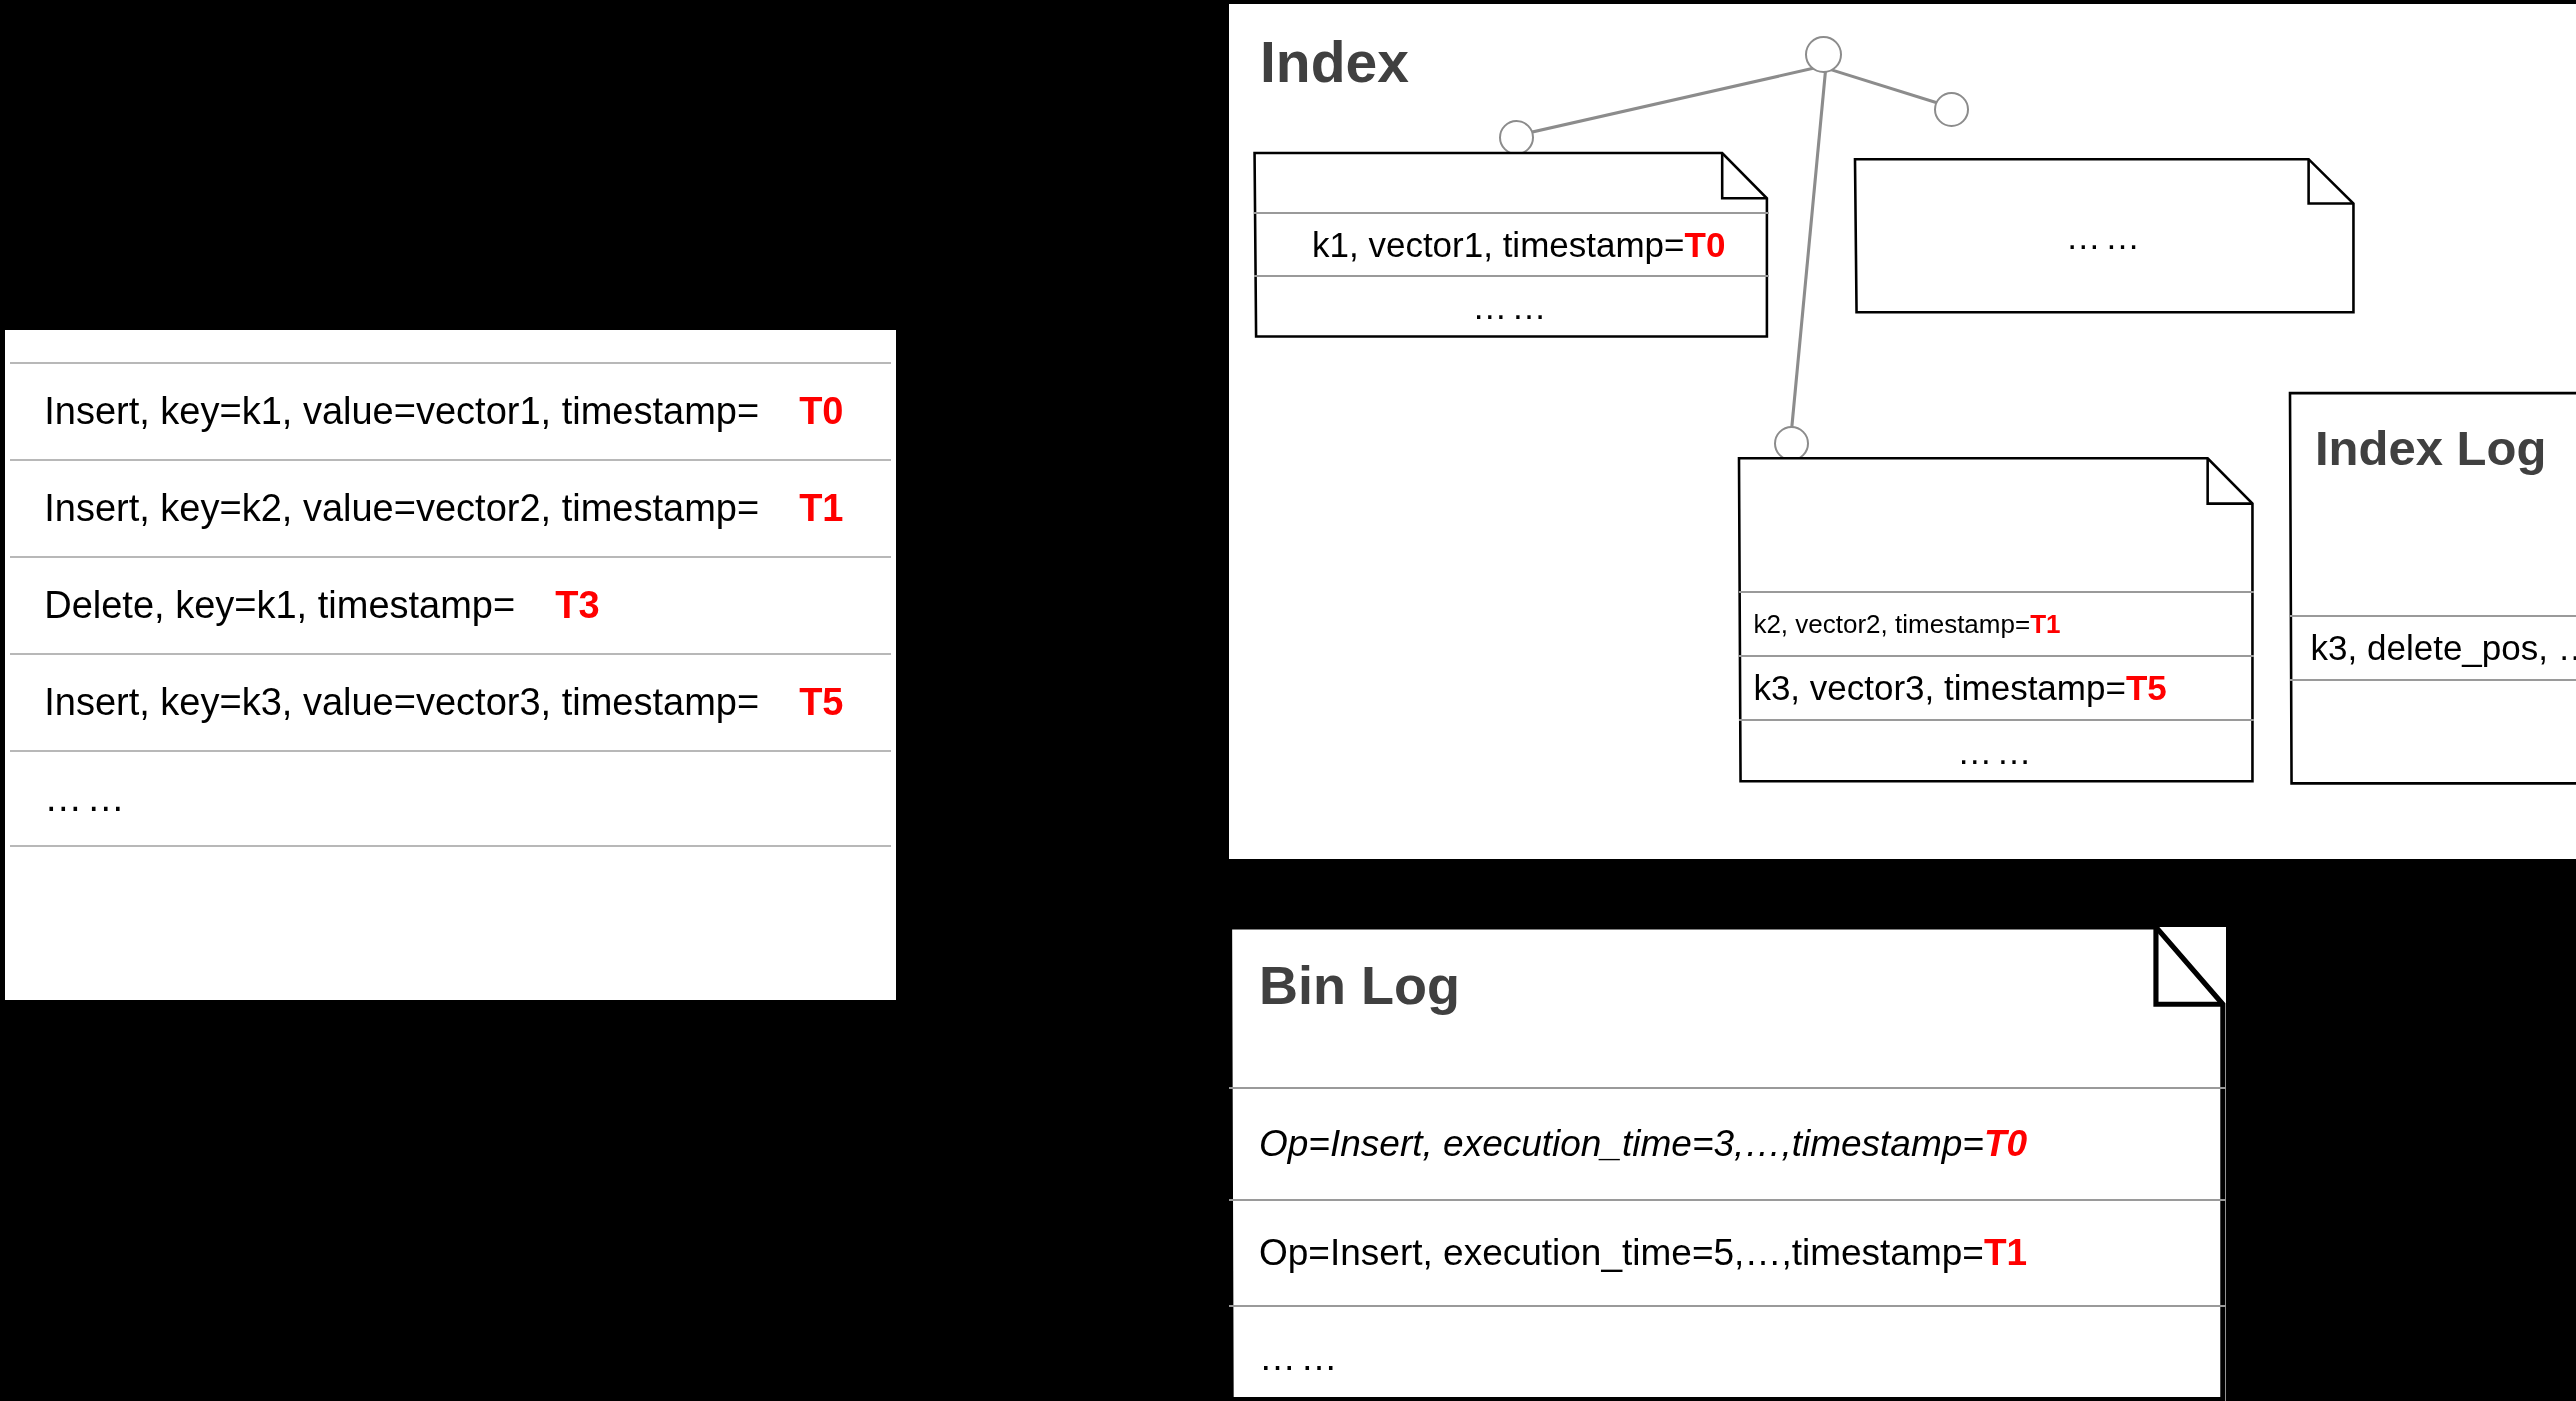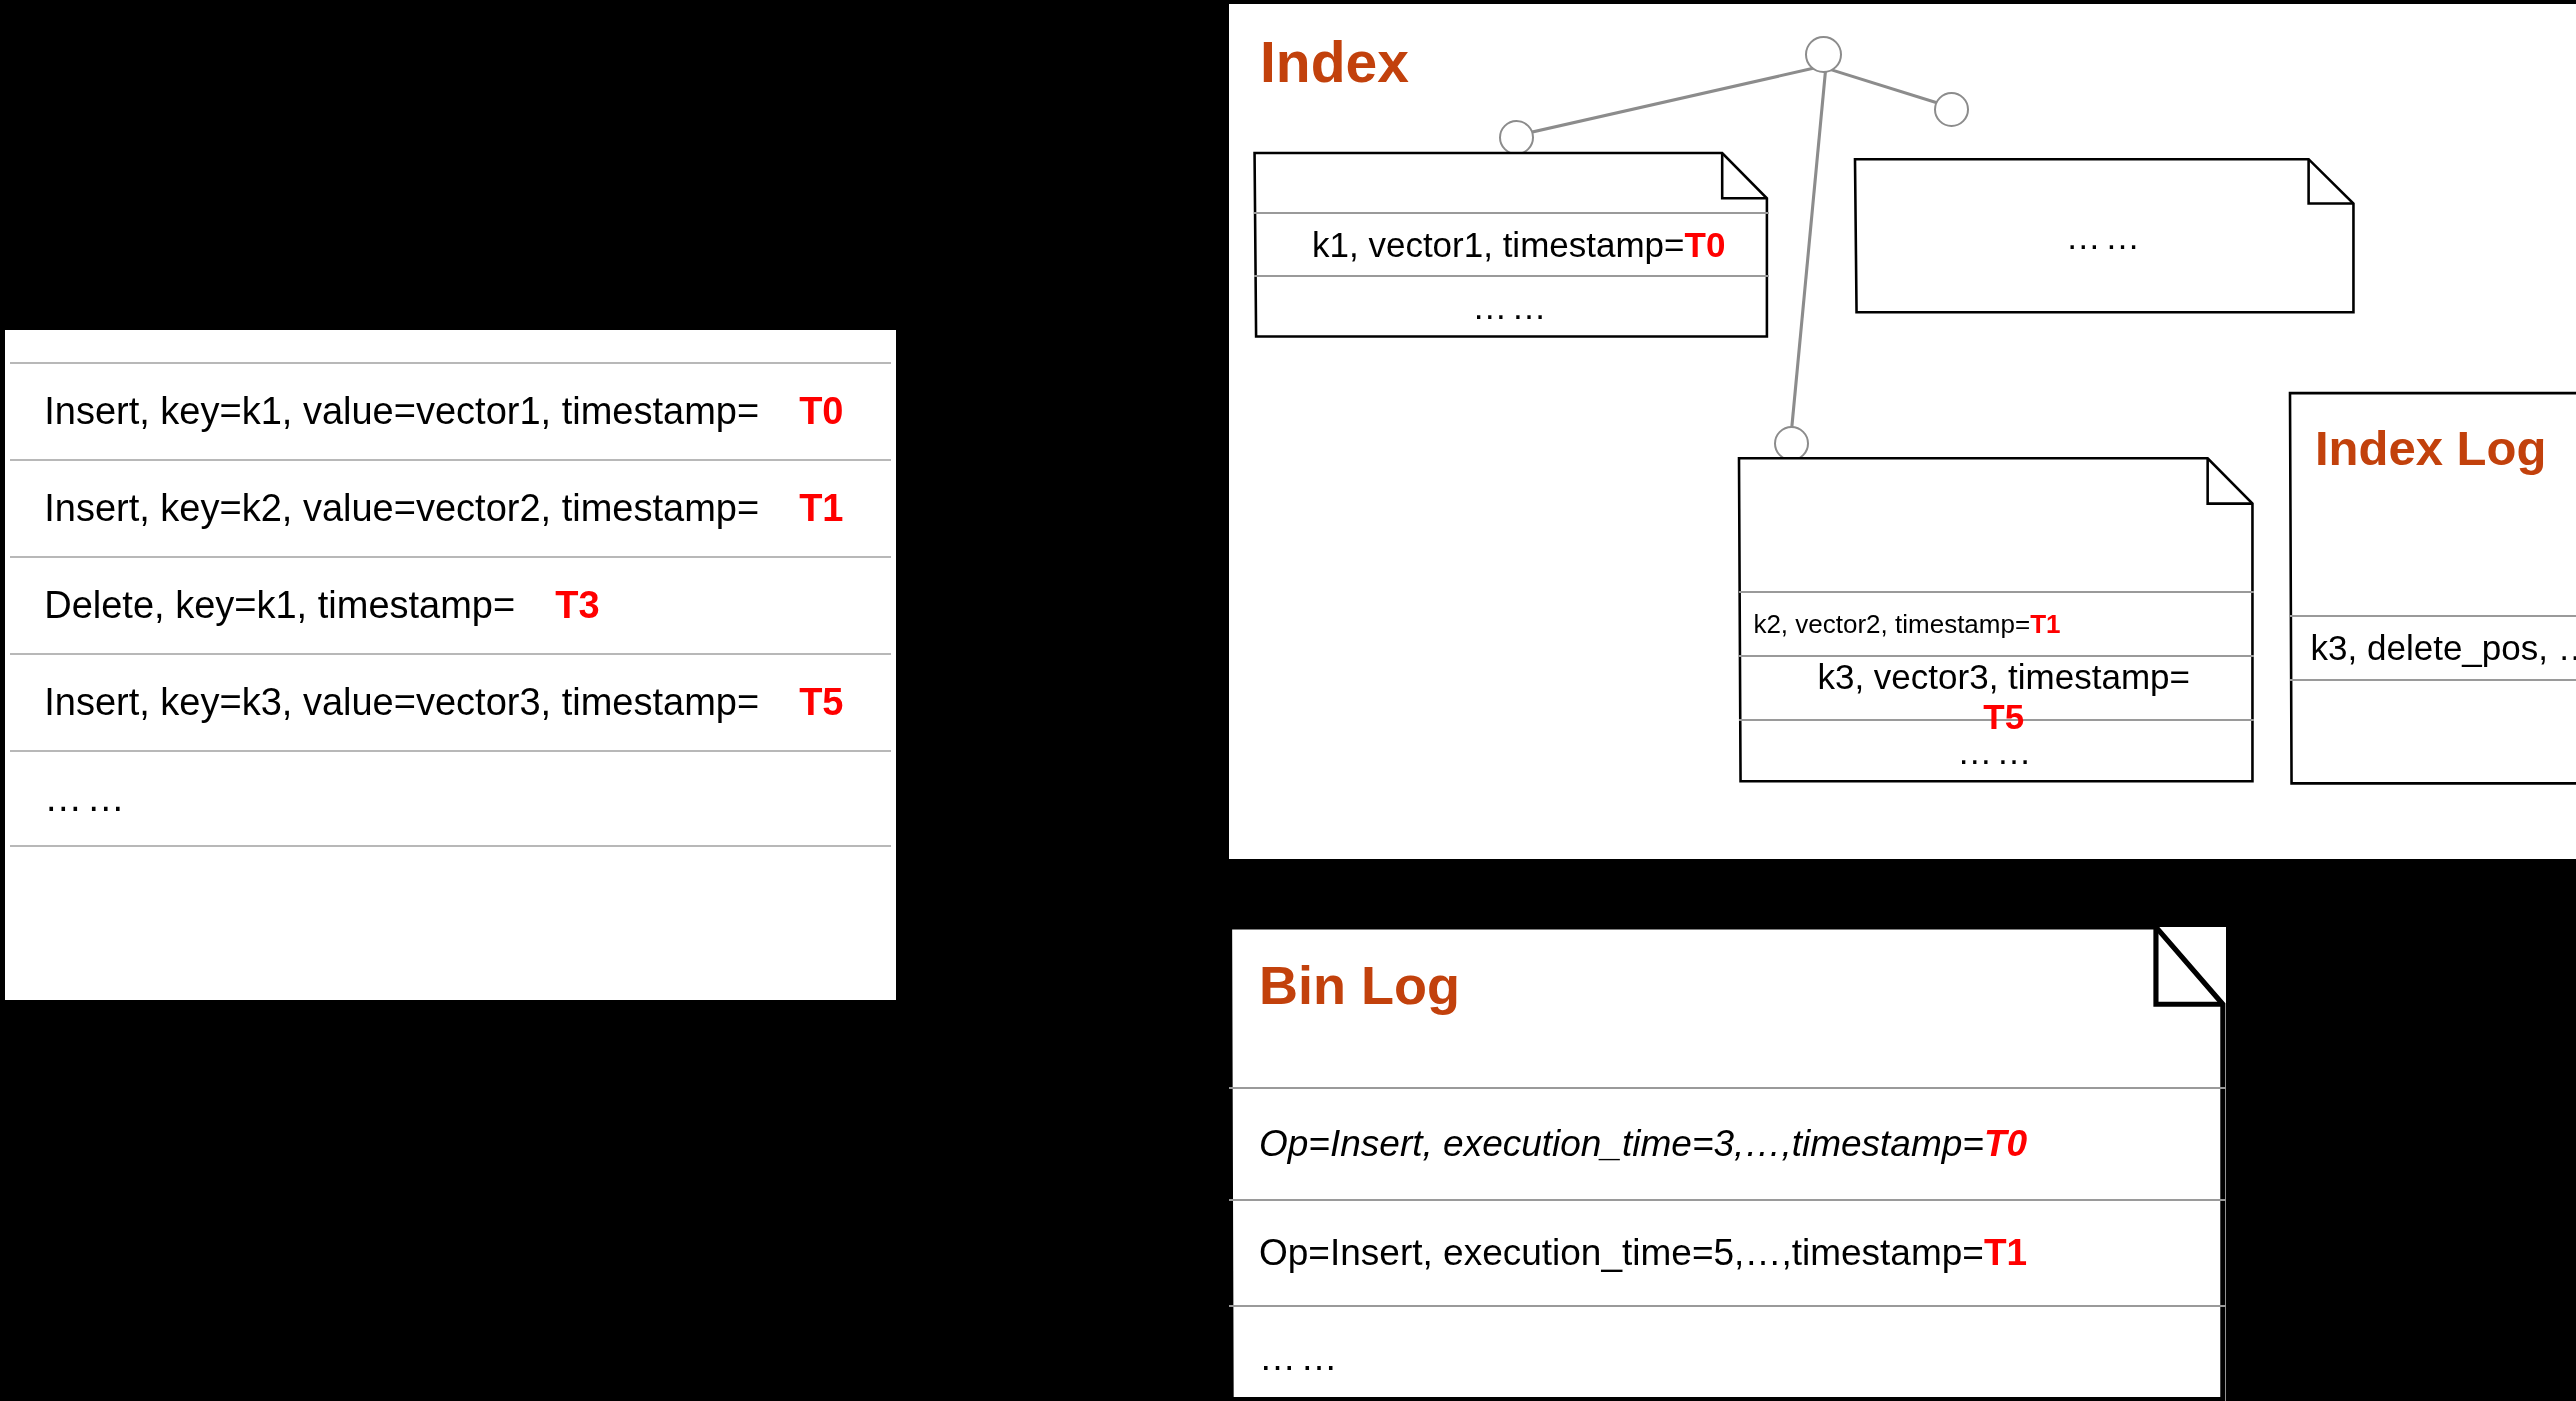--- a/index.html
+++ b/index.html
@@ -14,21 +14,21 @@
     font-family: "Liberation Sans", sans-serif;
     overflow: hidden;
   }
   .panel {
     position: absolute;
     background: #ffffff;
     box-sizing: border-box;
   }
   .title {
     font-weight: bold;
-    color: #c2410c;
+    color: #404040;
     text-align: right;
   }
   .row {
     box-sizing: border-box;
     display: flex;
     align-items: center;
     color: #000000;
   }
   .ts {
     color: #ff0000;
@@ -201,21 +201,21 @@
   <div class="doc" style="left:510px; top:454px; width:515px; height:325px;">
     <svg class="fold" width="515" height="325" viewBox="0 0 1000 630">
       <path d="M0,0 L910,0 L997,88 L997,627 L3,627 Z" fill="#ffffff" stroke="#000000" stroke-width="5"></path>
       <path d="M910,0 L910,88 L997,88" fill="none" stroke="#000000" stroke-width="5"></path>
     </svg>
     <div class="rows" style="height:192px;">
       <div class="row" style="height:64px; padding-left:14.4px; font-size:26px;">
         <span>k2, vector2, timestamp=</span>
           <span class="ts">T1</span>
       </div>
-      <div class="row" style="height:64px; padding-left:14.4px; font-size:35px;flex-direction:column;">
+      <div class="row" style="height:64px; padding-left:14.4px; font-size:35px;">
         <span>k3, vector3, timestamp=</span>
           <span class="ts">T5</span>
       </div>
       <div class="row center" style="height:64px; font-size:35px;">
         <span class="dots">……</span>
       </div>
     </div>
   </div>
 
   <div class="doc" style="left:1061px; top:389px; width:665px; height:392px;">

